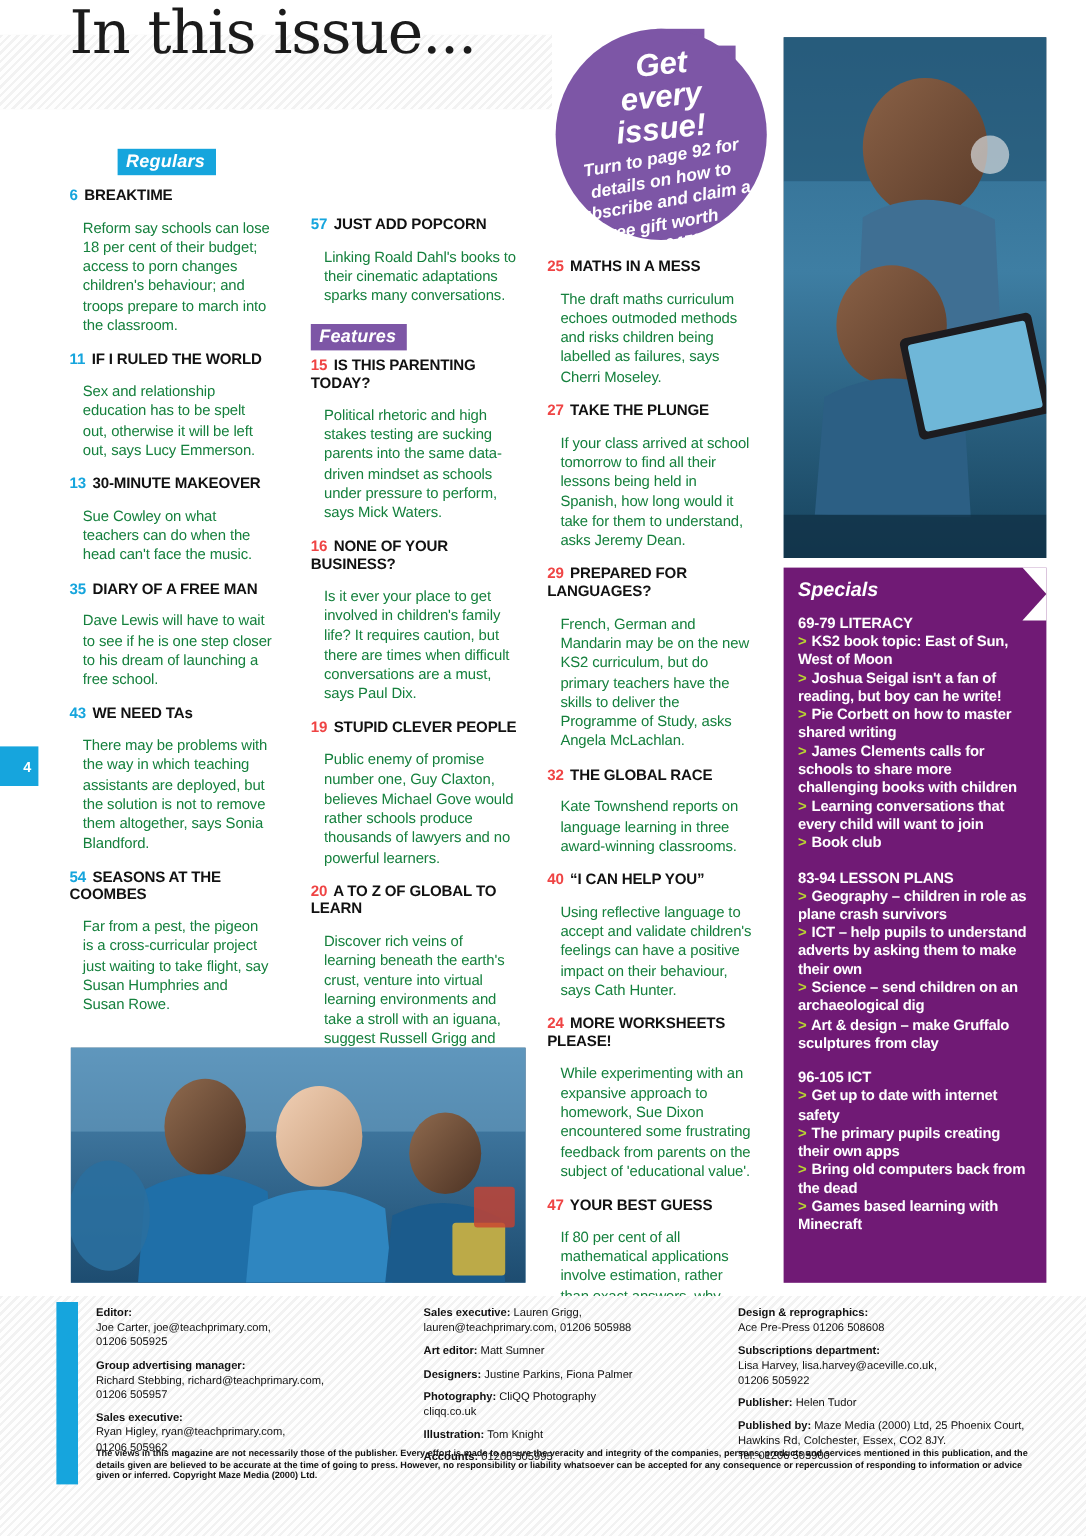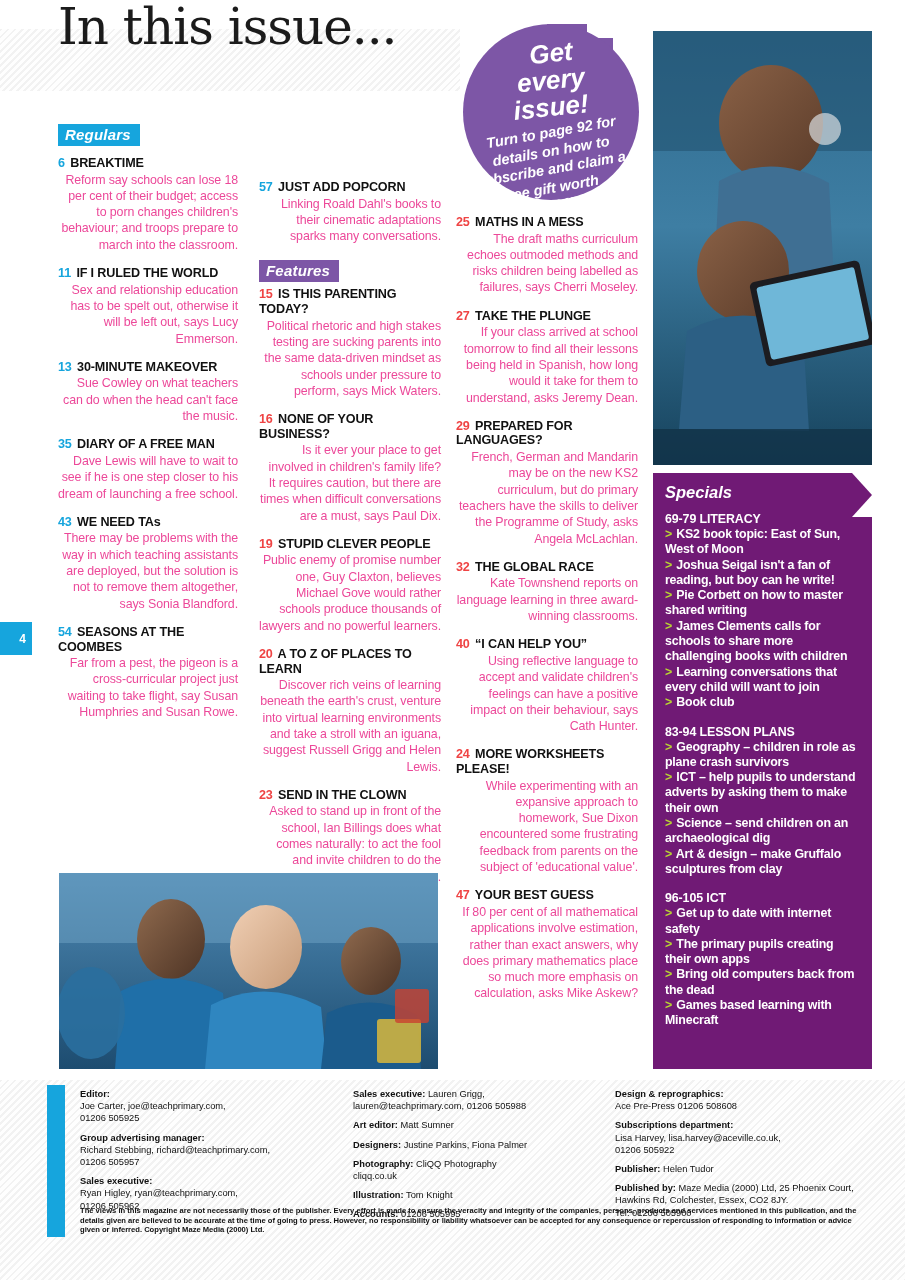--- a/index.html
+++ b/index.html
@@ -56,23 +56,23 @@
   .entry h3{
     margin:0 0 1px 0;
     font-size:12.6px;line-height:14.6px;
     font-weight:bold;color:#111;
     letter-spacing:-.15px;
   }
   .entry h3 .pg{margin-right:2px;}
   .pg-reg{color:#16a5dd;}
   .pg-feat{color:#ef4444;}
   .entry p{
-    margin:0;
+    margin:11px;
     font-size:12.4px;line-height:16.3px;
-    color:#ec4899;letter-spacing:-.1px;text-align:right;
+    color:#15803d;letter-spacing:-.1px;
   }
 
   
   .burst{
     position:absolute;left:463px;top:24px;width:176px;height:176px;
   }
   .burst-shape{
     position:absolute;inset:0;
     background:#7d56a6;
     border-radius:50%;
@@ -210,21 +210,21 @@
       <rect x="96" y="252" width="112" height="86" rx="5" fill="#1c1c20" transform="rotate(-12 96 252)"></rect>
       <rect x="102" y="258" width="100" height="74" rx="3" fill="#6fb7d8" transform="rotate(-12 96 252)"></rect>
       <circle cx="172" cy="98" r="16" fill="#d9dde0" opacity="0.7"></circle>
       <rect x="0" y="398" width="219" height="36" fill="#123247" opacity="0.8"></rect>
     </svg>
   </div>
 
   <div class="pagenum">4</div>
 
   <div class="col col1" style="top:124px;">
-    <div style="margin-bottom:10px;">
+    <div style="margin-bottom:10px;margin-left:40px;">
       <span class="badge regulars">Regulars</span>
     </div>
     <div class="entry">
       <h3><span class="pg pg-reg">6</span> <span>BREAKTIME</span></h3>
       <p>Reform say schools can lose 18 per cent of their budget; access to porn changes children's behaviour; and troops prepare to march into the classroom.</p>
     </div>
     <div class="entry">
       <h3><span class="pg pg-reg">11</span> <span>IF I RULED THE WORLD</span></h3>
       <p>Sex and relationship education has to be spelt out, otherwise it will be left out, says Lucy Emmerson.</p>
     </div>
@@ -260,21 +260,21 @@
     </div>
     <div class="entry">
       <h3><span class="pg pg-feat">16</span> <span>NONE OF YOUR BUSINESS?</span></h3>
       <p>Is it ever your place to get involved in children's family life? It requires caution, but there are times when difficult conversations are a must, says Paul Dix.</p>
     </div>
     <div class="entry">
       <h3><span class="pg pg-feat">19</span> <span>STUPID CLEVER PEOPLE</span></h3>
       <p>Public enemy of promise number one, Guy Claxton, believes Michael Gove would rather schools produce thousands of lawyers and no powerful learners.</p>
     </div>
     <div class="entry">
-      <h3><span class="pg pg-feat">20</span> <span>A TO Z OF PLACES TO LEARN</span></h3>
+      <h3><span class="pg pg-feat">20</span> <span>A TO Z OF GLOBAL TO LEARN</span></h3>
       <p>Discover rich veins of learning beneath the earth's crust, venture into virtual learning environments and take a stroll with an iguana, suggest Russell Grigg and Helen Lewis.</p>
     </div>
     <div class="entry">
       <h3><span class="pg pg-feat">23</span> <span>SEND IN THE CLOWN</span></h3>
       <p>Asked to stand up in front of the school, Ian Billings does what comes naturally: to act the fool and invite children to do the same.</p>
     </div>
   </div>
 
   <div class="col col3" style="top:215px;">
     <div class="entry">

